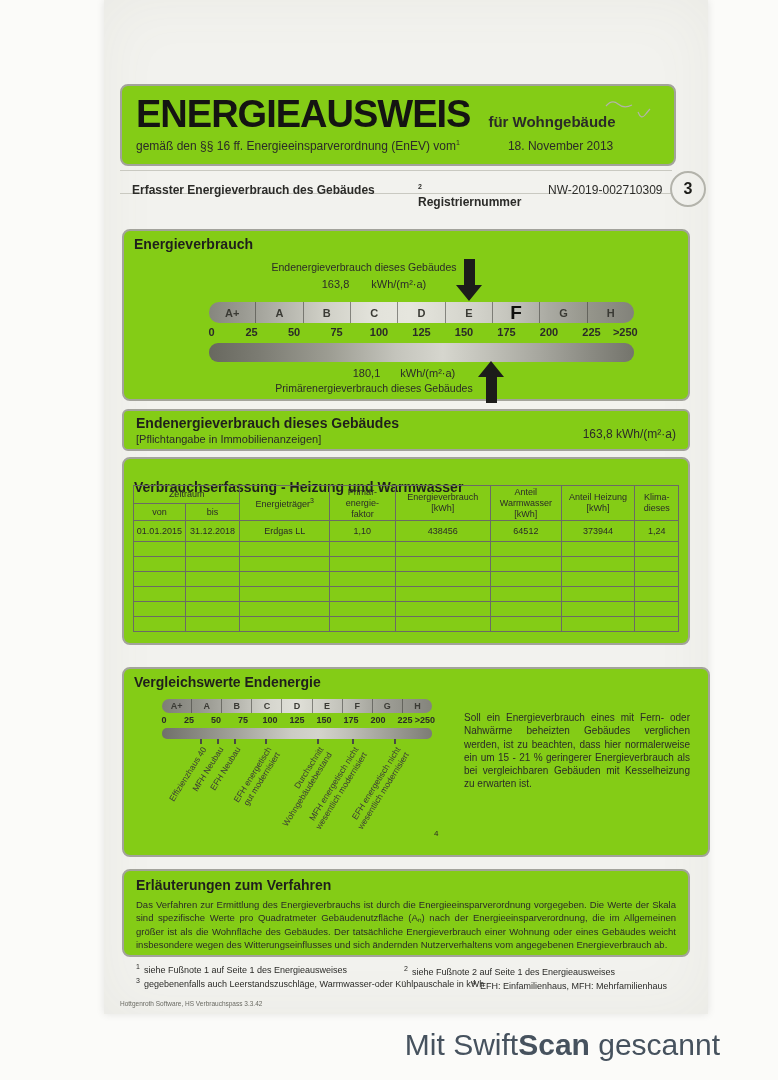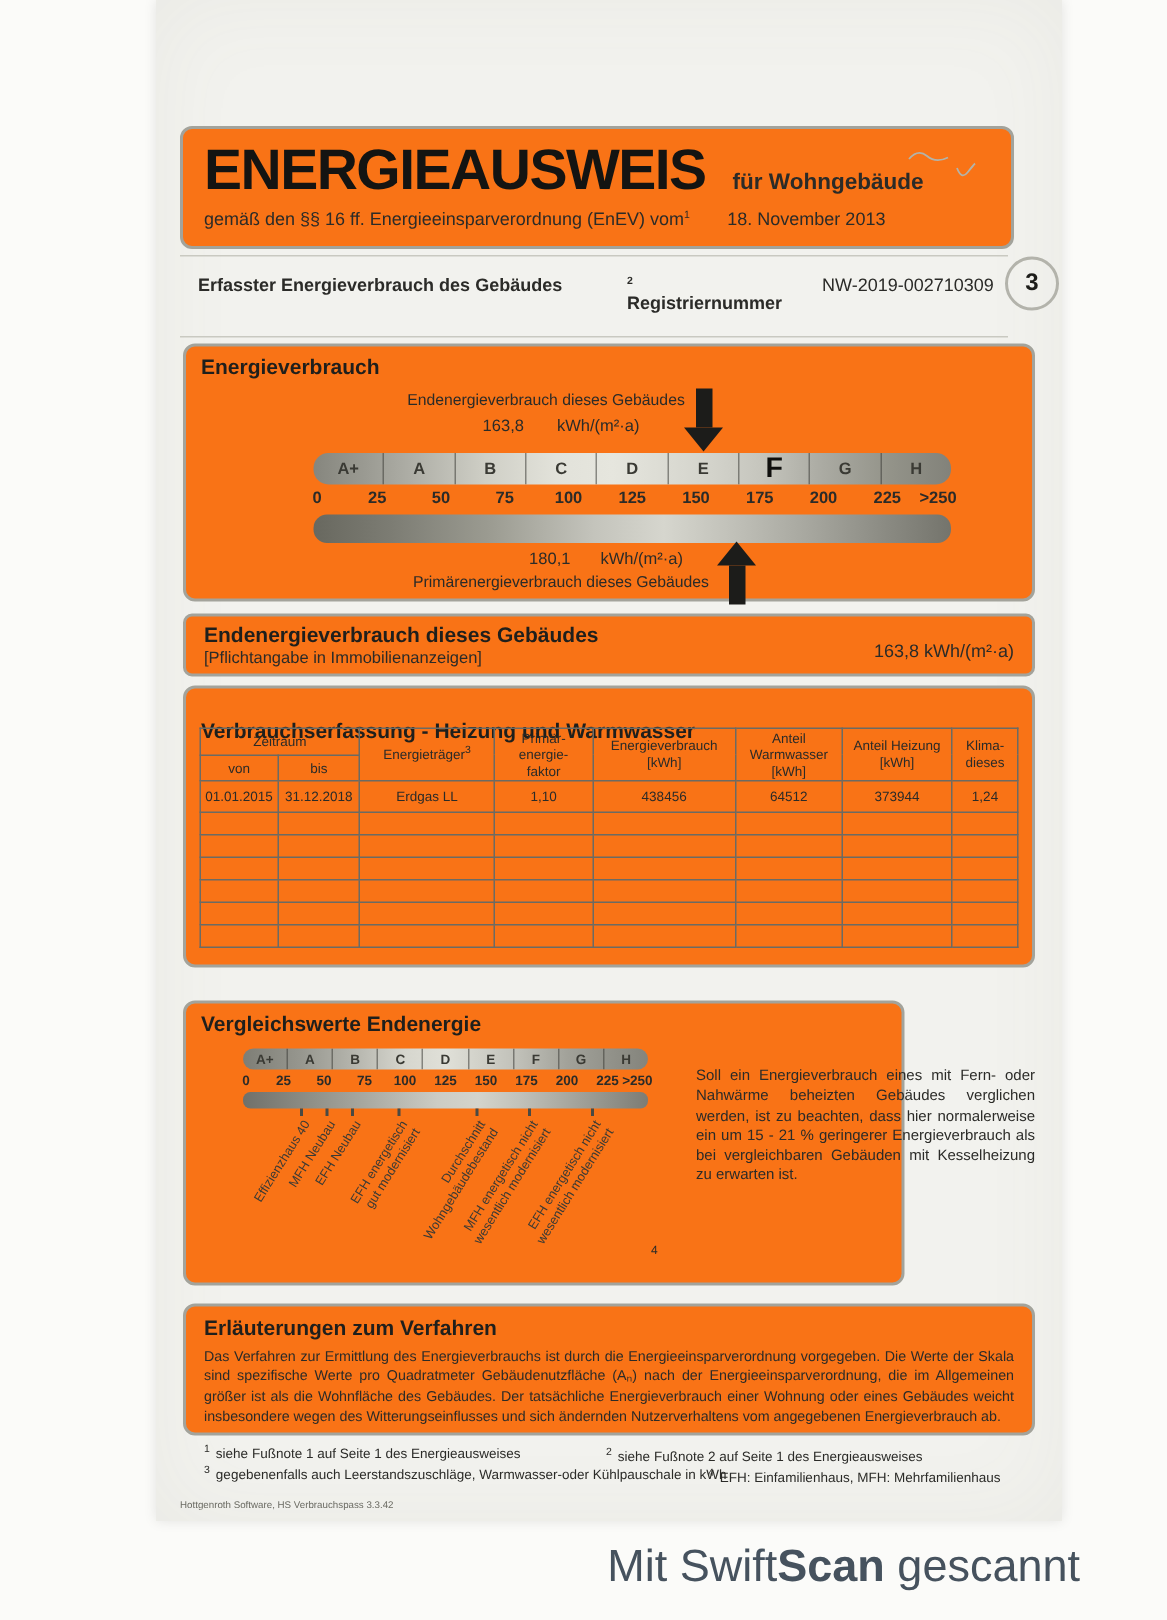--- a/index.html
+++ b/index.html
@@ -1,36 +1,36 @@
 <!DOCTYPE html>
 <html style="--arrow: #1c1c1a; --scan_caption: #46525e;"><head>
 <meta charset="utf-8">
 <style>
   :root{ --arrow:#1c1c1a; --scan_caption:#46525e; }
   *{margin:0;padding:0;box-sizing:border-box;}
   html,body{width:778px;height:1080px;overflow:hidden;}
   body{background:#fbfbf9;font-family:"Liberation Sans",sans-serif;color:#2b2b28;position:relative;}
   .page{position:absolute;left:104px;top:0;width:604px;height:1014px;background:#f2f2ee;
         box-shadow:0 0 8px rgba(0,0,0,.10), inset 0 0 60px rgba(120,120,110,.06);}
-  .box{position:absolute;border:2px solid #a3a39b;border-radius:8px;background:#f97316;}
+  .box{position:absolute;border:2px solid #a3a39b;border-radius:8px;background:#84cc16;}
   .sec-title{font-weight:bold;font-size:14px;color:#1f1f1c;}
   sup{font-size:7px;vertical-align:super;}
   .pre{white-space:pre-line;}
 
   
   .hdr{left:16px;top:84px;width:556px;height:82px;padding:7px 14px 4px;}
   .hdr-row{display:flex;align-items:baseline;gap:18px;}
   .hdr-title{font-size:38px;font-weight:bold;letter-spacing:-1px;color:#141412;}
   .hdr-sub{font-size:15px;font-weight:bold;}
   .hdr-law{font-size:12px;margin-top:3px;}
-  .hdr-law .date{margin-left:25px;}
+  .hdr-law .date{margin-left:48px;}
   .squiggle{position:absolute;right:6px;top:4px;}
 
   
-  .meta{position:absolute;left:16px;top:170px;width:552px;height:55px;
+  .meta{position:absolute;left:16px;top:170px;width:552px;height:24px;
         border-top:1px solid #c9c9c1;border-bottom:1px solid #c9c9c1;}
   .meta span{position:absolute;top:12px;font-size:12px;}
   .meta .m1{left:12px;font-weight:bold;}
   .meta .m2{left:298px;font-weight:bold;}
   .meta .m3{left:428px;}
   .badge{position:absolute;left:566px;top:171px;width:36px;height:36px;border:2.5px solid #b3b3ab;
          border-radius:50%;display:flex;align-items:center;justify-content:center;
          font-size:16px;font-weight:bold;color:#1d1d1a;}
 
   
@@ -74,21 +74,21 @@
   
   .vt{left:18px;top:457px;width:568px;height:188px;}
   .vt .sec-title{position:absolute;left:10px;top:20px;}
   table{position:absolute;left:9px;top:26px;width:546px;border-collapse:collapse;font-size:9px;}
   th,td{border:1px solid #6b6b64;text-align:center;vertical-align:middle;font-weight:normal;padding:1px 2px;}
   thead th{font-size:9px;line-height:1.2;}
   tbody td{height:21px;}
   tbody tr.empty td{height:15px;}
 
   
-  .vw{left:18px;top:667px;width:481px;height:190px;text-decoration:underline;}
+  .vw{left:18px;top:667px;width:588px;height:190px;text-decoration:underline;}
   .vw .sec-title{position:absolute;left:10px;top:5px;}
   .vscale{position:absolute;left:38px;top:30px;width:270px;}
   .band3{position:absolute;top:0;width:270px;height:14px;border-radius:7px;display:flex;overflow:hidden;
     background:linear-gradient(90deg,#7e7e76 0%,#96968e 14%,#b4b4ac 27%,#d6d6ce 40%,#e0e0d8 50%,#d2d2ca 58%,#c0c0b8 68%,#a2a29a 80%,#84847c 100%);}
   .band3 .seg-letter{font-size:9px;}
   .ticks2{position:absolute;top:16px;width:270px;height:11px;}
   .ticks2 .tick{font-size:9px;}
   .band4{position:absolute;top:29px;width:270px;height:11px;border-radius:5px;
     background:linear-gradient(90deg,#70706a 0%,#8a8a82 14%,#a8a8a0 30%,#ccccc4 48%,#d4d4cc 58%,#c2c2ba 68%,#a8a8a0 80%,#8e8e86 92%,#7c7c74 100%);}
   .atick{position:absolute;top:40px;width:1.5px;height:5px;background:#4a4a44;}

